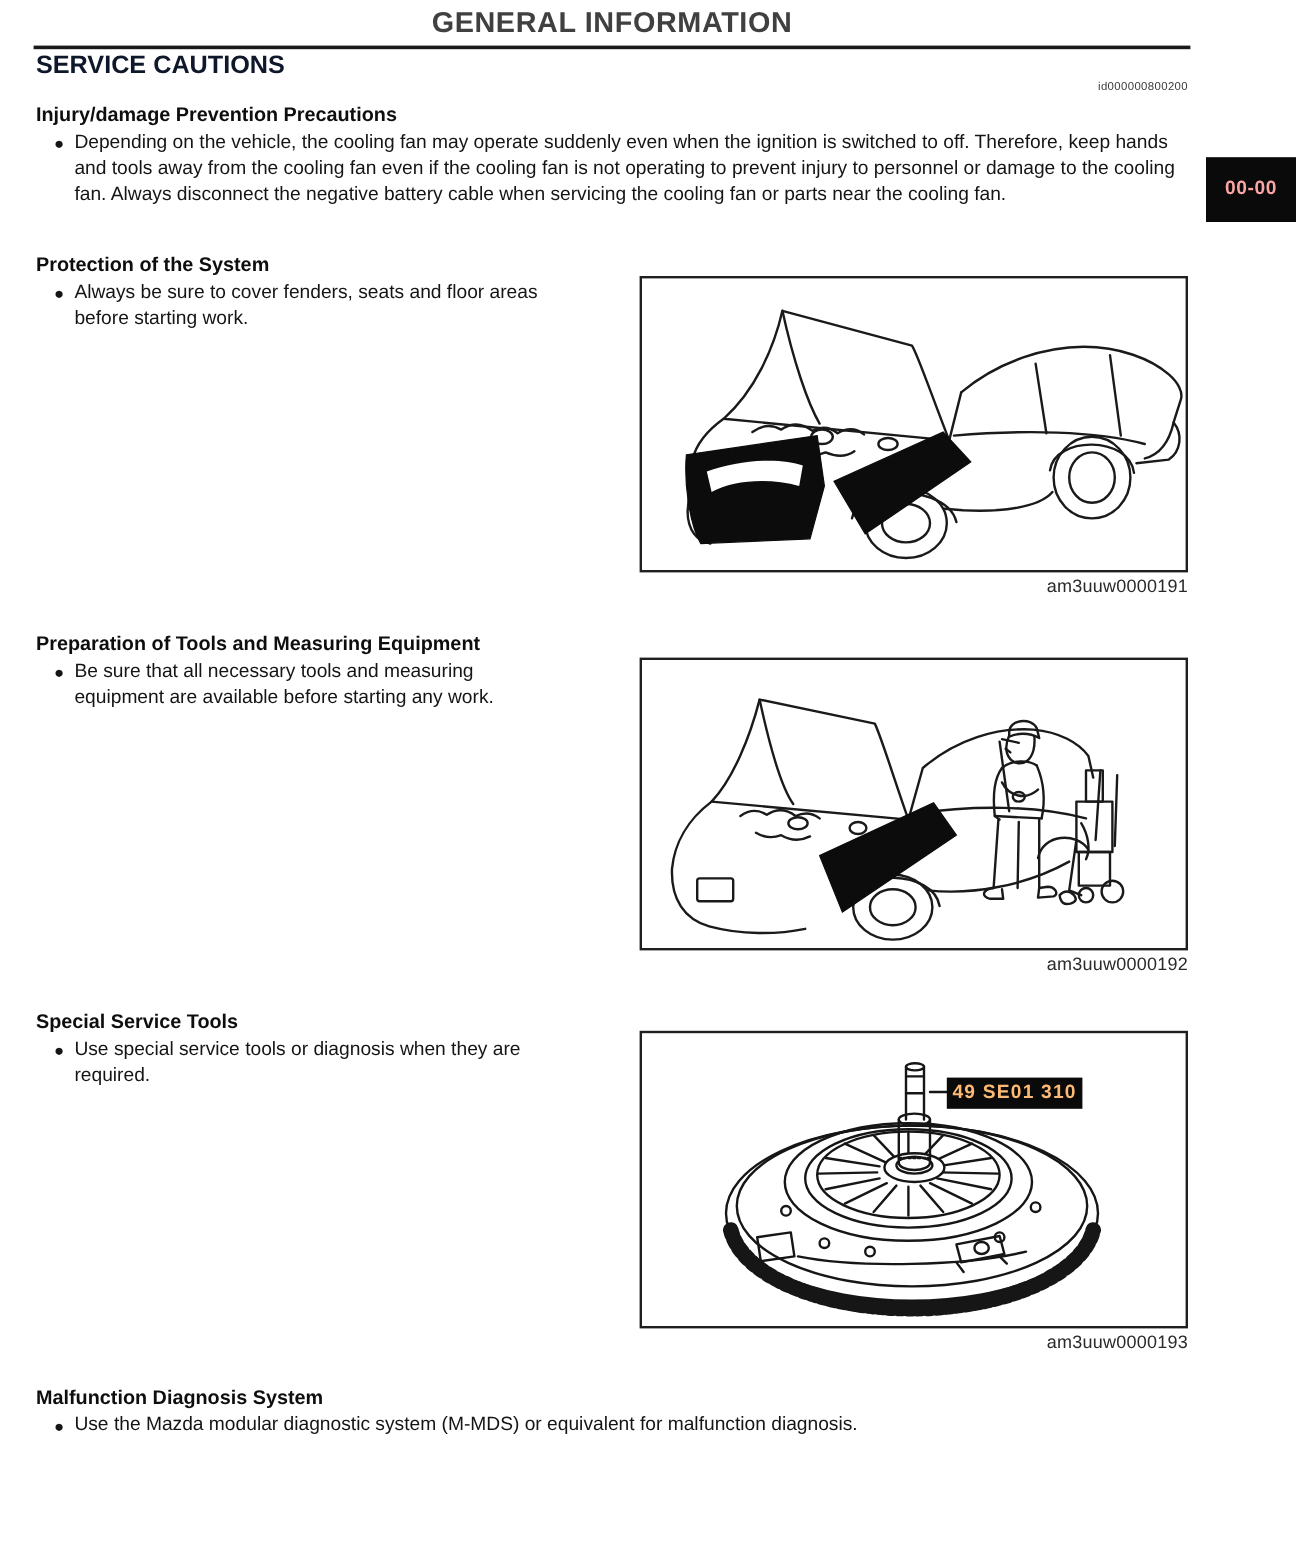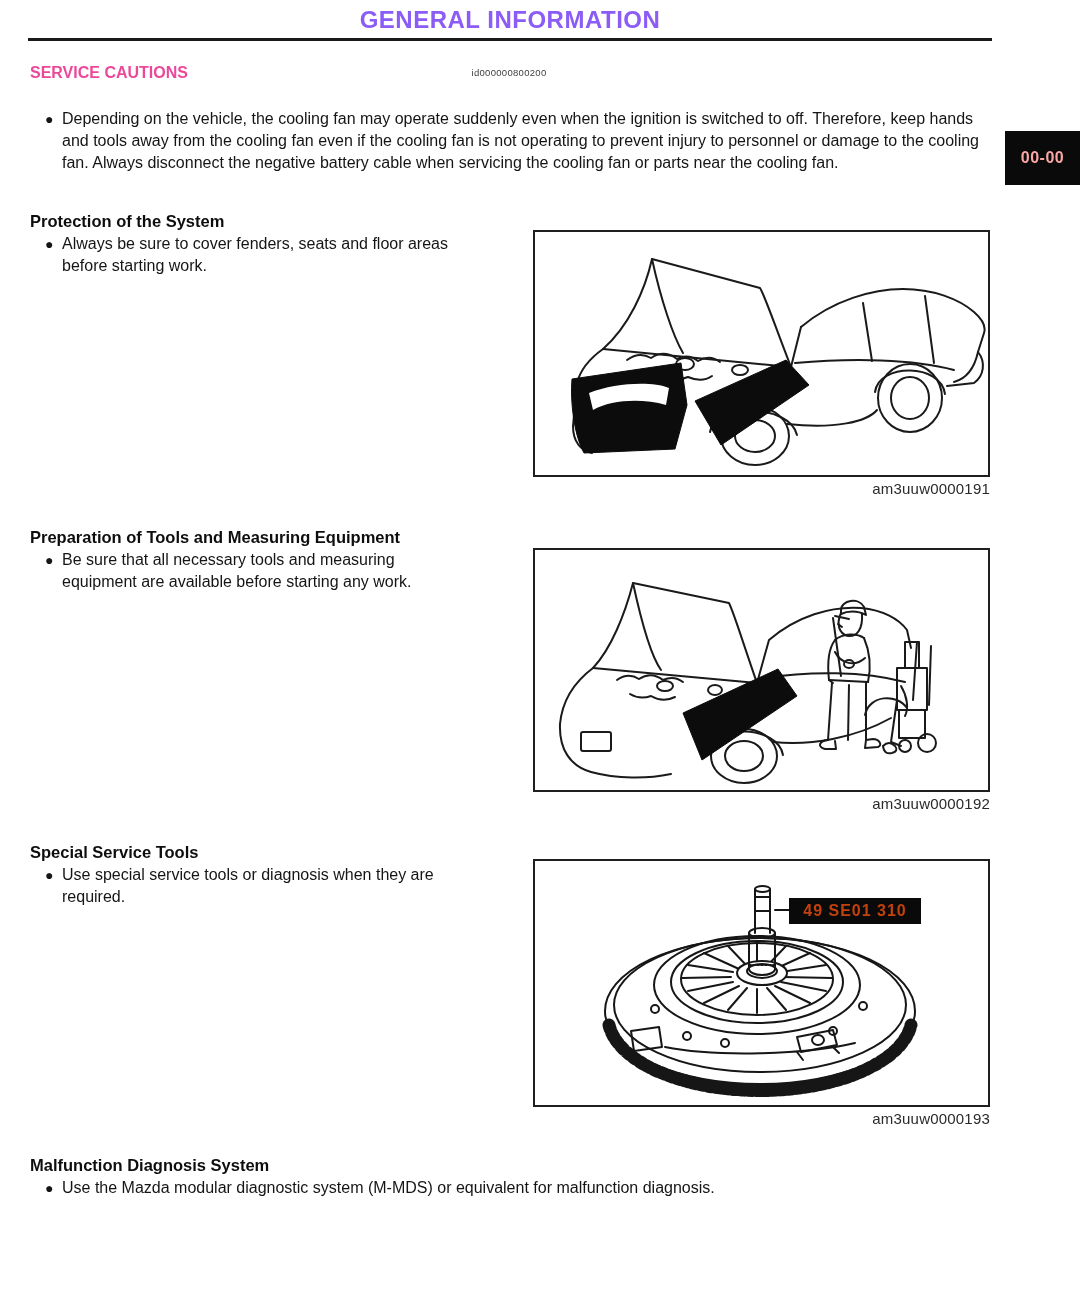--- a/index.html
+++ b/index.html
@@ -1,58 +1,59 @@
 <!DOCTYPE html>
 <html><head>
 <meta charset="utf-8">
 <style>
   * { margin:0; padding:0; box-sizing:border-box; }
   html,body { background:#ffffff; }
   body { font-family:"Liberation Sans", sans-serif; color:#111; }
   .page { position:relative; width:1080px; height:1303px; background:#fff; overflow:hidden; }
 
   .doc-title { position:absolute; left:28px; top:6px; width:964px; text-align:center;
-               font-size:24px; font-weight:bold; letter-spacing:.5px; color:#8b5cf6; }
+               font-size:24px; font-weight:bold; letter-spacing:.5px; color:#404040; }
   .title-rule { position:absolute; left:28px; top:38px; width:964px; height:3px; background:#1a1a1a; }
 
-  .section-title { position:absolute; left:30px; top:64px; font-size:16px; font-weight:bold; color:#ec4899; }
-  .doc-id { position:absolute; left:28px; top:67px; width:962px; text-align:center;
+  .section-title { position:absolute; left:30px; top:43px; font-size:21px; font-weight:bold; color:#0f172a; }
+  .doc-id { position:absolute; left:28px; top:67px; width:962px; text-align:right;
             font-size:9.5px; color:#3d3d3d; letter-spacing:.3px; }
 
   .page-badge { position:absolute; left:1005px; top:131px; width:75px; height:54px; background:#0a0a0a;
                 display:flex; align-items:center; justify-content:center;
                 color:#fca5a5; font-size:16px; font-weight:bold; letter-spacing:.5px; }
 
   .heading { position:absolute; left:30px; font-size:16.5px; font-weight:bold; color:#0e0e0e; }
   .bullet-item { position:absolute; left:45px; display:flex; font-size:16px; line-height:22px; color:#151515; }
   .bullet-dot { width:17px; flex:0 0 17px; font-size:14px; line-height:22px; }
   .bullet-text { flex:1; }
 
   .figure { position:absolute; left:533px; width:457px; border:2px solid #1f1f1f; background:#fff; }
   .figure svg { display:block; }
   .fig-caption { position:absolute; left:533px; width:457px; text-align:right;
                  font-size:15px; color:#2a2a2a; letter-spacing:.2px; }
 
-  .tool-label { position:absolute; left:254px; top:37px; width:132px; height:26px; background:#0a0a0a;
+  .tool-label { position:absolute; left:254px; top:37px; width:113px; height:26px; background:#0a0a0a;
                 display:flex; align-items:center; justify-content:center;
-                color:#c2410c; font-size:16px; font-weight:bold; letter-spacing:1px; }
+                color:#fdba74; font-size:16px; font-weight:bold; letter-spacing:1px; }
 </style>
 </head>
 <body>
 
 <div class="page">
 
   <div class="doc-title">GENERAL INFORMATION</div>
   <div class="title-rule"></div>
 
   <div class="section-title">SERVICE CAUTIONS</div>
   <div class="doc-id">id000000800200</div>
 
   <div class="page-badge">00-00</div>
 
+  <div class="heading" style="top:87px;">Injury/damage Prevention Precautions</div>
   <div class="bullet-item" style="top:108px; width:938px;">
     <span class="bullet-dot">●</span>
     <span class="bullet-text">Depending on the vehicle, the cooling fan may operate suddenly even when the ignition is switched to off. Therefore, keep hands and tools away from the cooling fan even if the cooling fan is not operating to prevent injury to personnel or damage to the cooling fan. Always disconnect the negative battery cable when servicing the cooling fan or parts near the cooling fan.</span>
   </div>
 
   <div class="heading" style="top:212px;">Protection of the System</div>
   <div class="bullet-item" style="top:233px; width:437px;">
     <span class="bullet-dot">●</span>
     <span class="bullet-text">Always be sure to cover fenders, seats and floor areas before starting work.</span>
   </div>

